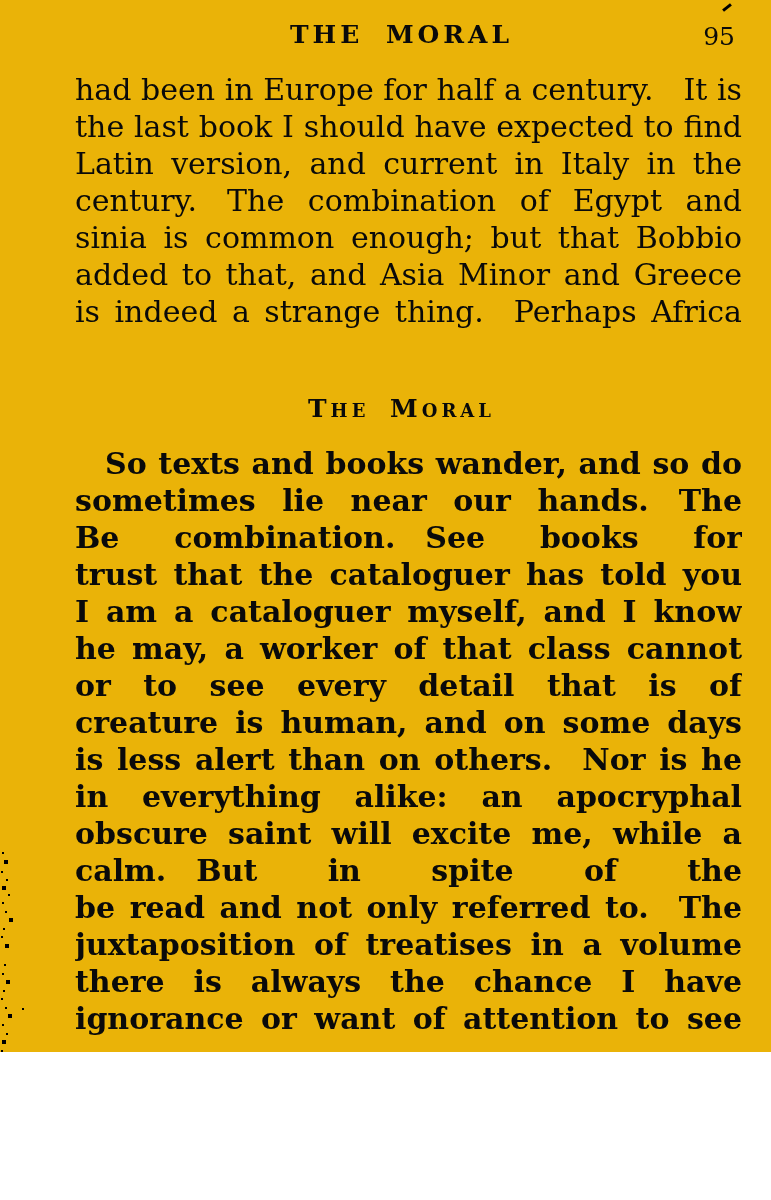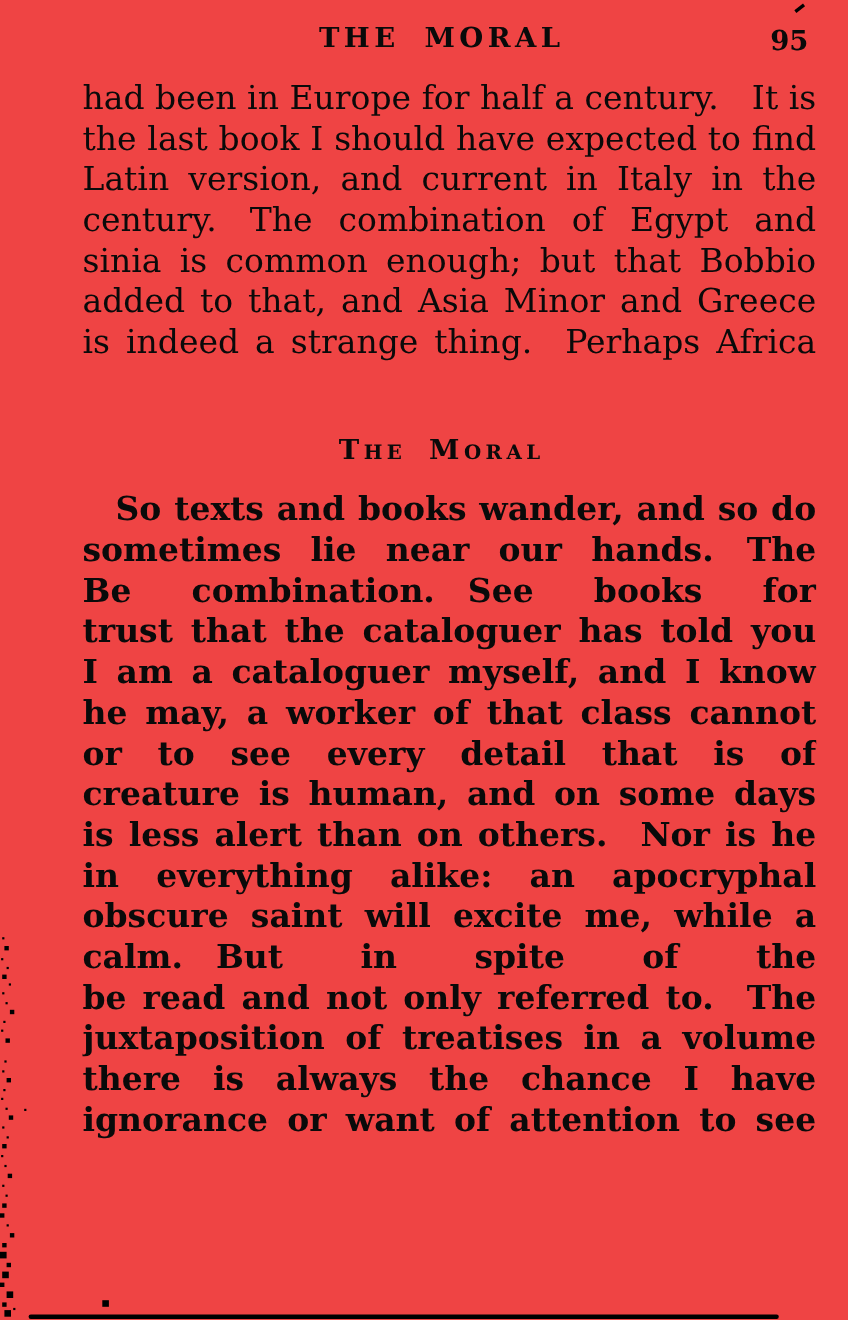--- a/index.html
+++ b/index.html
@@ -1,20 +1,20 @@
 <!DOCTYPE html>
 <html><head>
 <meta charset="utf-8">
 <style>
   html, body { margin: 0; padding: 0; }
   .page {
     position: relative;
     width: 771px;
-    height: 1200px;
-    background: #ef4444;
+    height: 1052px;
+    background: #eab308;
     overflow: hidden;
     font-family: "DejaVu Serif", "Liberation Serif", serif;
     color: #0a0a0a;
   }
   
   .running-header {
     position: absolute;
     top: 20px;
     left: 68px;
     width: 667px;
@@ -27,21 +27,21 @@
     font-size: 25px;
     font-weight: bold;
     letter-spacing: 4px;
     word-spacing: 10px;
   }
   .page-number {
     position: absolute;
     right: 0;
     top: 2px;
     font-size: 25px;
-    font-weight: bold;
+    font-weight: normal;
     margin-left: 35px;
   }
   .accent-speck {
     position: absolute;
     left: 722px;
     top: 6px;
     width: 10px;
     height: 3px;
     background: #000;
     transform: rotate(-38deg);

